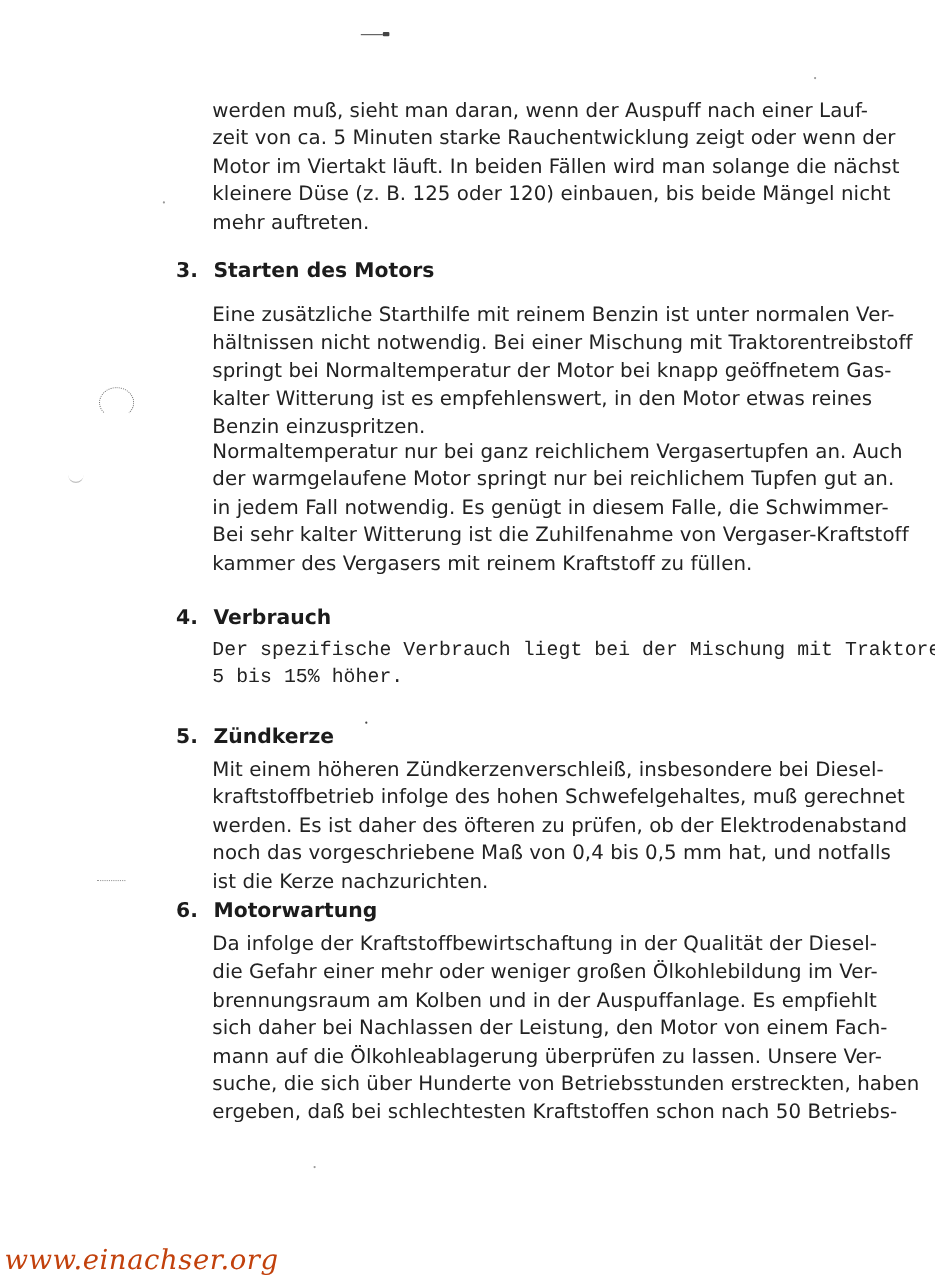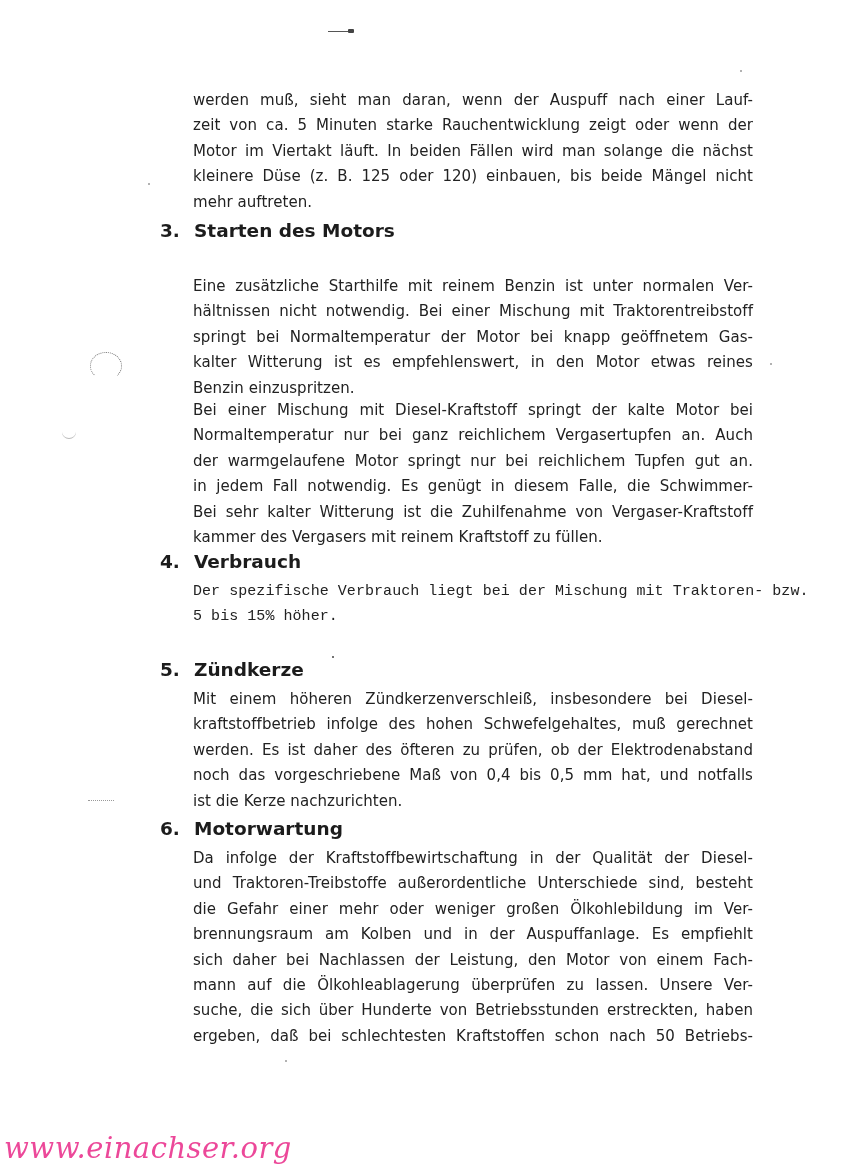--- a/index.html
+++ b/index.html
@@ -7,58 +7,57 @@
       width: 850px; height: 1168px; background: #ffffff; position: relative; overflow: hidden;
       font-family: "DejaVu Sans", "Liberation Sans", sans-serif; color: #222;
     }
     .page-mark { position: absolute; left: 328px; top: 28px; width: 28px; height: 6px; }
     .page-mark::before { content: ""; position: absolute; left: 0; top: 3px; width: 20px; height: 1px; background: #555; }
     .page-mark::after { content: ""; position: absolute; left: 20px; top: 1px; width: 6px; height: 4px; background: #444; border-radius: 1px; }
     .punch-hole { position: absolute; left: 90px; top: 352px; width: 30px; height: 26px; border: 1.5px dotted #777; border-radius: 50%; border-bottom-color: transparent; }
     .punch-mark2 { position: absolute; left: 88px; top: 800px; width: 26px; height: 20px; border-top: 1.5px dotted #999; }
     .edge-curve { position: absolute; left: 62px; top: 430px; width: 14px; height: 8px; border-bottom: 1px solid #bbb; border-radius: 0 0 8px 8px; }
     .content { position: absolute; left: 0; top: 0; width: 850px; }
-    .para { position: absolute; left: 193px; width: 560px; font-size: 15px; line-height: 25.4px; letter-spacing: 0.05px; }
+    .para { position: absolute; left: 193px; width: 560px; font-size: 18px; line-height: 25.4px; letter-spacing: 0.05px; }
     .para .line { display: block; white-space: nowrap; text-align: justify; text-align-last: justify; }
     .para .line.last { text-align-last: left; }
     .heading { position: absolute; left: 160px; font-size: 18.5px; font-weight: bold; color: #1c1c1c; white-space: nowrap; }
     .heading .num { display: inline-block; width: 34px; }
-    .watermark { position: absolute; left: 4px; top: 1131px; font-family: "DejaVu Serif", "Liberation Serif", serif; font-style: italic; font-size: 29px; color: #ec4899; letter-spacing: 0.5px; }
+    .watermark { position: absolute; left: 4px; top: 1131px; font-family: "DejaVu Serif", "Liberation Serif", serif; font-style: italic; font-size: 25px; color: #c2410c; letter-spacing: 0.5px; }
     .speck { position: absolute; width: 2px; height: 2px; background: #999; border-radius: 50%; }
   </style>
 </head>
 <body>
 
 <div class="page-mark"></div>
 <div class="punch-hole"></div>
 <div class="punch-mark2"></div>
 <div class="edge-curve"></div>
 
 <div class="content">
 
   <div class="para" style="top:88px;">
     <span class="line">werden muß, sieht man daran, wenn der Auspuff nach einer Lauf-</span>
     <span class="line">zeit von ca. 5 Minuten starke Rauchentwicklung zeigt oder wenn der</span>
     <span class="line">Motor im Viertakt läuft. In beiden Fällen wird man solange die nächst</span>
     <span class="line">kleinere Düse (z. B. 125 oder 120) einbauen, bis beide Mängel nicht</span>
     <span class="line last">mehr auftreten.</span>
   </div>
 
-  <div class="heading" style="top:220px;">
+  <div class="heading" style="top:236px;">
     <span class="num">3.</span><span>Starten des Motors</span>
   </div>
   <div class="para" style="top:248px;margin-top:26px;">
     <span class="line">Eine zusätzliche Starthilfe mit reinem Benzin ist unter normalen Ver-</span>
     <span class="line">hältnissen nicht notwendig. Bei einer Mischung mit Traktorentreibstoff</span>
     <span class="line">springt bei Normaltemperatur der Motor bei knapp geöffnetem Gas-</span>
     <span class="line">kalter Witterung ist es empfehlenswert, in den Motor etwas reines</span>
     <span class="line last">Benzin einzuspritzen.</span>
   </div>
   <div class="para" style="top:398px;">
-    <span class="line">Bei einer Mischung mit Diesel-Kraftstoff springt der kalte Motor bei</span>
     <span class="line">Normaltemperatur nur bei ganz reichlichem Vergasertupfen an. Auch</span>
     <span class="line">der warmgelaufene Motor springt nur bei reichlichem Tupfen gut an.</span>
     <span class="line">in jedem Fall notwendig. Es genügt in diesem Falle, die Schwimmer-</span>
     <span class="line">Bei sehr kalter Witterung ist die Zuhilfenahme von Vergaser-Kraftstoff</span>
     <span class="line last">kammer des Vergasers mit reinem Kraftstoff zu füllen.</span>
   </div>
 
   <div class="heading" style="top:551px;">
     <span class="num">4.</span><span>Verbrauch</span>
   </div>
@@ -76,21 +75,20 @@
     <span class="line">werden. Es ist daher des öfteren zu prüfen, ob der Elektrodenabstand</span>
     <span class="line">noch das vorgeschriebene Maß von 0,4 bis 0,5 mm hat, und notfalls</span>
     <span class="line last">ist die Kerze nachzurichten.</span>
   </div>
 
   <div class="heading" style="top:818px;">
     <span class="num">6.</span><span>Motorwartung</span>
   </div>
   <div class="para" style="top:846px;">
     <span class="line">Da infolge der Kraftstoffbewirtschaftung in der Qualität der Diesel-</span>
-    <span class="line">und Traktoren-Treibstoffe außerordentliche Unterschiede sind, besteht</span>
     <span class="line">die Gefahr einer mehr oder weniger großen Ölkohlebildung im Ver-</span>
     <span class="line">brennungsraum am Kolben und in der Auspuffanlage. Es empfiehlt</span>
     <span class="line">sich daher bei Nachlassen der Leistung, den Motor von einem Fach-</span>
     <span class="line">mann auf die Ölkohleablagerung überprüfen zu lassen. Unsere Ver-</span>
     <span class="line">suche, die sich über Hunderte von Betriebsstunden erstreckten, haben</span>
     <span class="line">ergeben, daß bei schlechtesten Kraftstoffen schon nach 50 Betriebs-</span>
   </div>
 </div>
 
 <div class="speck" style="left:740px;top:70px;"></div>

